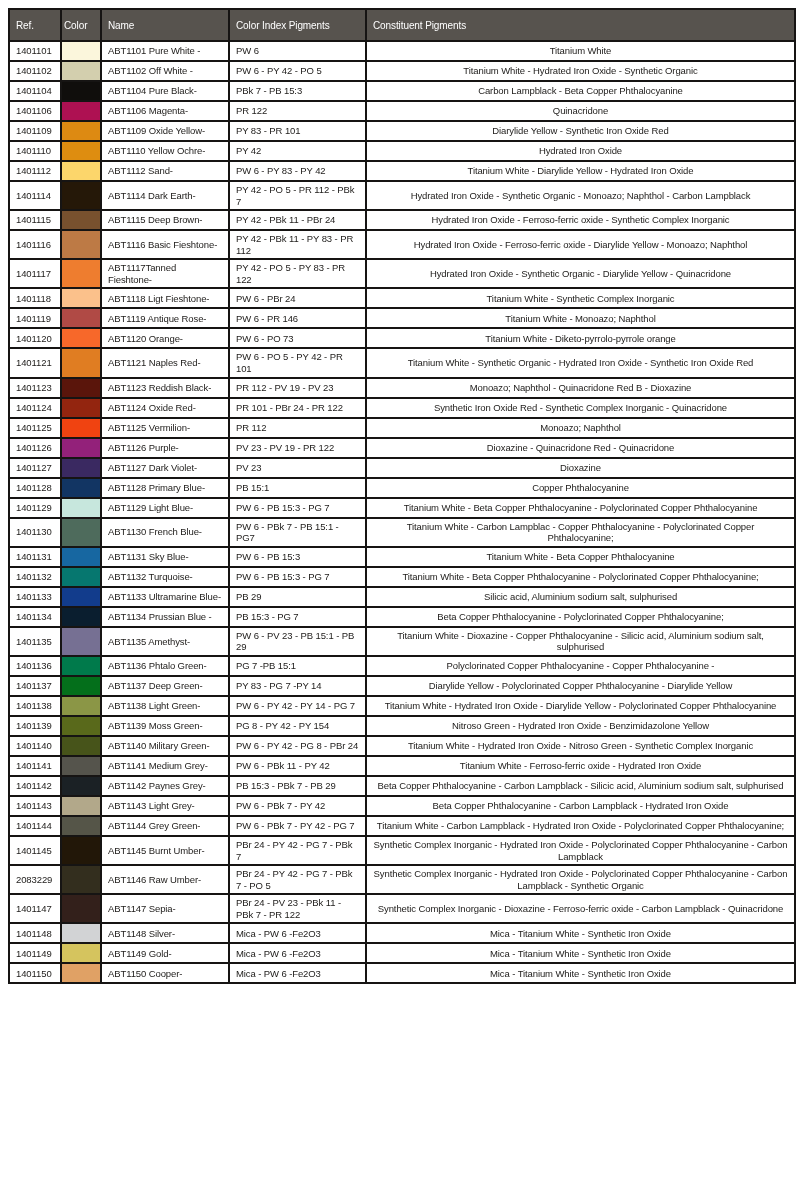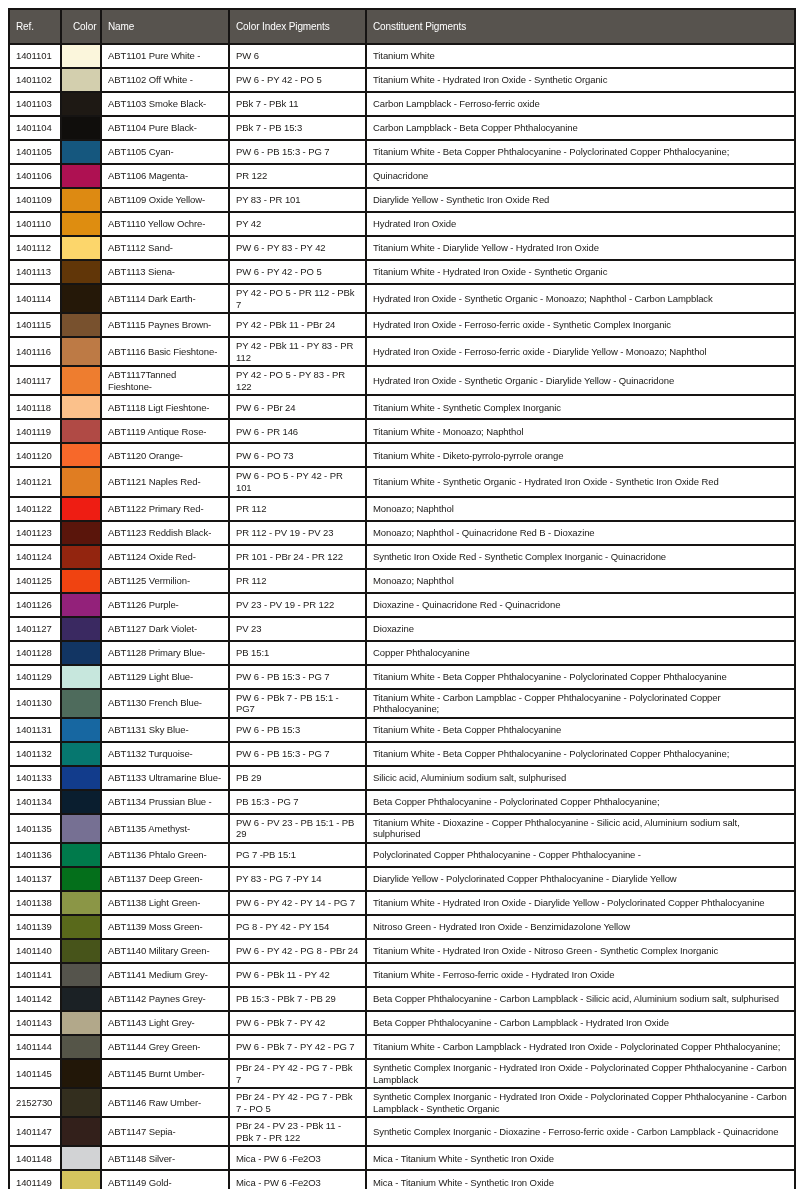--- a/index.html
+++ b/index.html
@@ -39,24 +39,24 @@
     padding: 2px 6px;
     font-size: 10px;
   }
   table.pigment-table td {
     background: #ffffff;
     height: 20px;
     padding: 2px 6px;
     line-height: 1.22;
   }
   .col-ref   { width: 52px; }
-  .col-color { width: 40px; padding: 11px !important; }
+  .col-color { width: 40px; padding: 2px !important; }
   .col-name  { width: 128px; }
   .col-ci    { width: 137px; }
-  .col-const { width: 429px; }
+  .col-const { width: 429px; text-align: center; }
   td.col-color { border-left-width: 2px; border-right-width: 2px; }
 </style>
 </head>
 <body>
 
 <div class="page">
   <table class="pigment-table">
     <colgroup>
       <col class="col-ref">
       <col class="col-color">
@@ -82,41 +82,27 @@
           <td class="col-const">Titanium White</td>
         </tr>
         <tr>
           <td class="col-ref">1401102</td>
           <td class="col-color" style="background: rgb(211, 207, 174);"></td>
           <td class="col-name">ABT1102 Off White -</td>
           <td class="col-ci">PW 6 - PY 42 - PO 5</td>
           <td class="col-const">Titanium White - Hydrated Iron Oxide - Synthetic Organic</td>
         </tr>
         <tr>
-          <td class="col-ref">1401103</td>
-          <td class="col-color" style="background: rgb(30, 25, 20);"></td>
-          <td class="col-name">ABT1103 Smoke Black-</td>
-          <td class="col-ci">PBk 7 - PBk 11</td>
-          <td class="col-const">Carbon Lampblack -  Ferroso-ferric oxide</td>
-        </tr>
-        <tr>
           <td class="col-ref">1401104</td>
           <td class="col-color" style="background: rgb(16, 14, 12);"></td>
           <td class="col-name">ABT1104 Pure Black-</td>
           <td class="col-ci">PBk 7 - PB 15:3</td>
           <td class="col-const">Carbon Lampblack -   Beta Copper Phthalocyanine</td>
         </tr>
         <tr>
-          <td class="col-ref">1401105</td>
-          <td class="col-color" style="background: rgb(21, 87, 126);"></td>
-          <td class="col-name">ABT1105 Cyan-</td>
-          <td class="col-ci">PW 6 - PB 15:3 - PG 7</td>
-          <td class="col-const">Titanium White - Beta Copper Phthalocyanine -  Polyclorinated Copper Phthalocyanine;</td>
-        </tr>
-        <tr>
           <td class="col-ref">1401106</td>
           <td class="col-color" style="background: rgb(174, 17, 82);"></td>
           <td class="col-name">ABT1106 Magenta-</td>
           <td class="col-ci">PR 122</td>
           <td class="col-const">Quinacridone</td>
         </tr>
         <tr>
           <td class="col-ref">1401109</td>
           <td class="col-color" style="background: rgb(221, 138, 18);"></td>
           <td class="col-name">ABT1109 Oxide Yellow-</td>
@@ -131,37 +117,30 @@
           <td class="col-const">Hydrated Iron Oxide</td>
         </tr>
         <tr>
           <td class="col-ref">1401112</td>
           <td class="col-color" style="background: rgb(252, 214, 107);"></td>
           <td class="col-name">ABT1112 Sand-</td>
           <td class="col-ci">PW 6 - PY 83 - PY 42</td>
           <td class="col-const">Titanium White - Diarylide Yellow - Hydrated Iron Oxide</td>
         </tr>
         <tr>
-          <td class="col-ref">1401113</td>
-          <td class="col-color" style="background: rgb(97, 54, 8);"></td>
-          <td class="col-name">ABT1113 Siena-</td>
-          <td class="col-ci">PW 6 - PY 42 - PO 5</td>
-          <td class="col-const">Titanium White - Hydrated Iron Oxide - Synthetic Organic</td>
-        </tr>
-        <tr>
           <td class="col-ref">1401114</td>
           <td class="col-color" style="background: rgb(37, 24, 8);"></td>
           <td class="col-name">ABT1114 Dark Earth-</td>
           <td class="col-ci">PY 42 - PO 5 - PR 112 - PBk 7</td>
           <td class="col-const">Hydrated Iron Oxide - Synthetic Organic - Monoazo; Naphthol - Carbon Lampblack</td>
         </tr>
         <tr>
           <td class="col-ref">1401115</td>
           <td class="col-color" style="background: rgb(120, 81, 46);"></td>
-          <td class="col-name">ABT1115 Paynes Brown-</td>
+          <td class="col-name">ABT1115 Deep Brown-</td>
           <td class="col-ci">PY 42 - PBk 11 - PBr 24</td>
           <td class="col-const">Hydrated Iron Oxide - Ferroso-ferric oxide - Synthetic Complex Inorganic</td>
         </tr>
         <tr>
           <td class="col-ref">1401116</td>
           <td class="col-color" style="background: rgb(189, 122, 69);"></td>
           <td class="col-name">ABT1116 Basic Fieshtone-</td>
           <td class="col-ci">PY 42 - PBk 11 - PY 83 - PR 112</td>
           <td class="col-const">Hydrated Iron Oxide - Ferroso-ferric oxide - Diarylide Yellow - Monoazo; Naphthol</td>
         </tr>
@@ -194,27 +173,20 @@
           <td class="col-const">Titanium White -  Diketo-pyrrolo-pyrrole orange</td>
         </tr>
         <tr>
           <td class="col-ref">1401121</td>
           <td class="col-color" style="background: rgb(224, 125, 34);"></td>
           <td class="col-name">ABT1121 Naples Red-</td>
           <td class="col-ci">PW 6 - PO 5 - PY 42 - PR 101</td>
           <td class="col-const">Titanium White  - Synthetic Organic - Hydrated Iron Oxide - Synthetic Iron Oxide Red</td>
         </tr>
         <tr>
-          <td class="col-ref">1401122</td>
-          <td class="col-color" style="background: rgb(238, 29, 19);"></td>
-          <td class="col-name">ABT1122 Primary Red-</td>
-          <td class="col-ci">PR 112</td>
-          <td class="col-const">Monoazo; Naphthol</td>
-        </tr>
-        <tr>
           <td class="col-ref">1401123</td>
           <td class="col-color" style="background: rgb(90, 21, 11);"></td>
           <td class="col-name">ABT1123 Reddish Black-</td>
           <td class="col-ci">PR 112 - PV 19 - PV 23</td>
           <td class="col-const">Monoazo; Naphthol  - Quinacridone Red B - Dioxazine</td>
         </tr>
         <tr>
           <td class="col-ref">1401124</td>
           <td class="col-color" style="background: rgb(147, 37, 15);"></td>
           <td class="col-name">ABT1124 Oxide Red-</td>
@@ -362,21 +334,21 @@
           <td class="col-const">Titanium White - Carbon Lampblack - Hydrated Iron Oxide - Polyclorinated Copper Phthalocyanine;</td>
         </tr>
         <tr>
           <td class="col-ref">1401145</td>
           <td class="col-color" style="background: rgb(34, 23, 8);"></td>
           <td class="col-name">ABT1145 Burnt Umber-</td>
           <td class="col-ci">PBr 24 - PY 42 - PG 7 - PBk 7</td>
           <td class="col-const">Synthetic Complex Inorganic - Hydrated Iron Oxide - Polyclorinated Copper Phthalocyanine -  Carbon Lampblack</td>
         </tr>
         <tr>
-          <td class="col-ref">2152730</td>
+          <td class="col-ref">2083229</td>
           <td class="col-color" style="background: rgb(51, 46, 30);"></td>
           <td class="col-name">ABT1146 Raw Umber-</td>
           <td class="col-ci">PBr 24 - PY 42 - PG 7 - PBk 7 - PO 5</td>
           <td class="col-const">Synthetic Complex Inorganic - Hydrated Iron Oxide - Polyclorinated Copper Phthalocyanine - Carbon Lampblack - Synthetic Organic</td>
         </tr>
         <tr>
           <td class="col-ref">1401147</td>
           <td class="col-color" style="background: rgb(51, 32, 27);"></td>
           <td class="col-name">ABT1147 Sepia-</td>
           <td class="col-ci">PBr 24 - PV 23 - PBk 11 - PBk 7 - PR 122</td>

